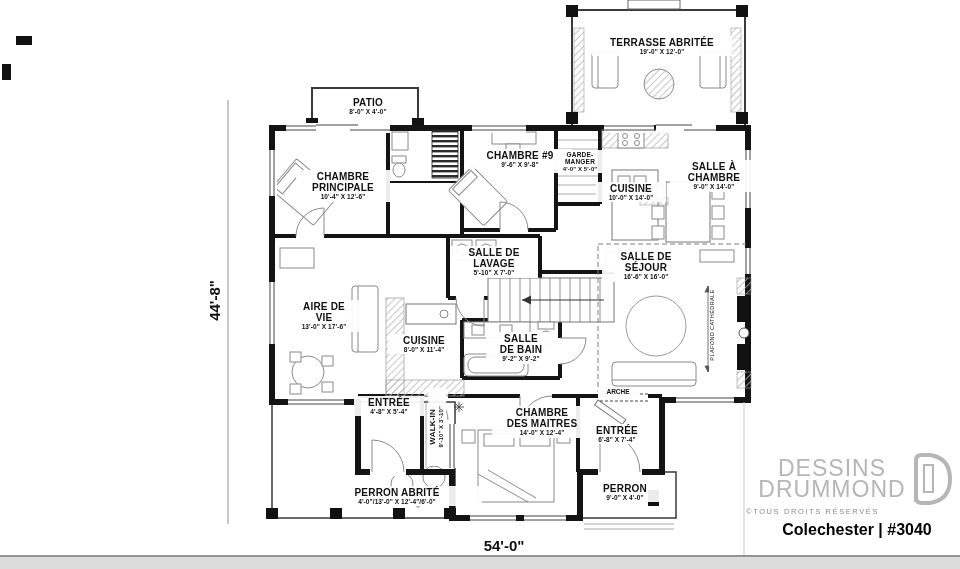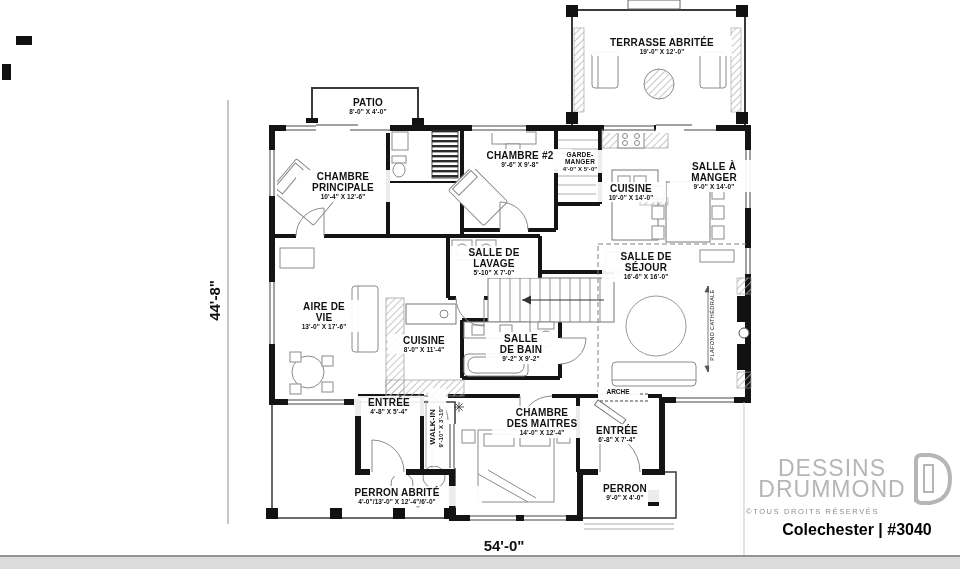--- a/index.html
+++ b/index.html
@@ -366,33 +366,33 @@
 </div>
 <div class="room-label" style="left:330px;top:96px;width:72px">
   <span class="room-name">PATIO</span>
   <span class="room-dims">8'-0" X 4'-0"</span>
 </div>
 <div class="room-label" style="left:296px;top:170px;width:90px;--nw:82px">
   <span class="room-name">CHAMBRE PRINCIPALE</span>
   <span class="room-dims">10'-4" X 12'-6"</span>
 </div>
 <div class="room-label" style="left:468px;top:149px;width:100px">
-  <span class="room-name">CHAMBRE #2</span>
+  <span class="room-name">CHAMBRE #9</span>
   <span class="room-dims">9'-6" X 9'-8"</span>
 </div>
 <div class="room-label small" style="left:554px;top:150px;width:48px;--nw:42px">
   <span class="room-name">GARDE-MANGER</span>
   <span class="room-dims">4'-0" X 5'-0"</span>
 </div>
 <div class="room-label" style="left:596px;top:182px;width:66px">
   <span class="room-name">CUISINE</span>
   <span class="room-dims">10'-0" X 14'-0"</span>
 </div>
 <div class="room-label" style="left:670px;top:160px;width:84px;--nw:56px">
-  <span class="room-name">SALLE À MANGER</span>
+  <span class="room-name">SALLE À CHAMBRE</span>
   <span class="room-dims">9'-0" X 14'-0"</span>
 </div>
 <div class="room-label" style="left:450px;top:246px;width:84px;--nw:56px">
   <span class="room-name">SALLE DE LAVAGE</span>
   <span class="room-dims">5'-10" X 7'-0"</span>
 </div>
 <div class="room-label" style="left:602px;top:250px;width:84px;--nw:56px">
   <span class="room-name">SALLE DE SÉJOUR</span>
   <span class="room-dims">16'-6" X 16'-0"</span>
 </div>

